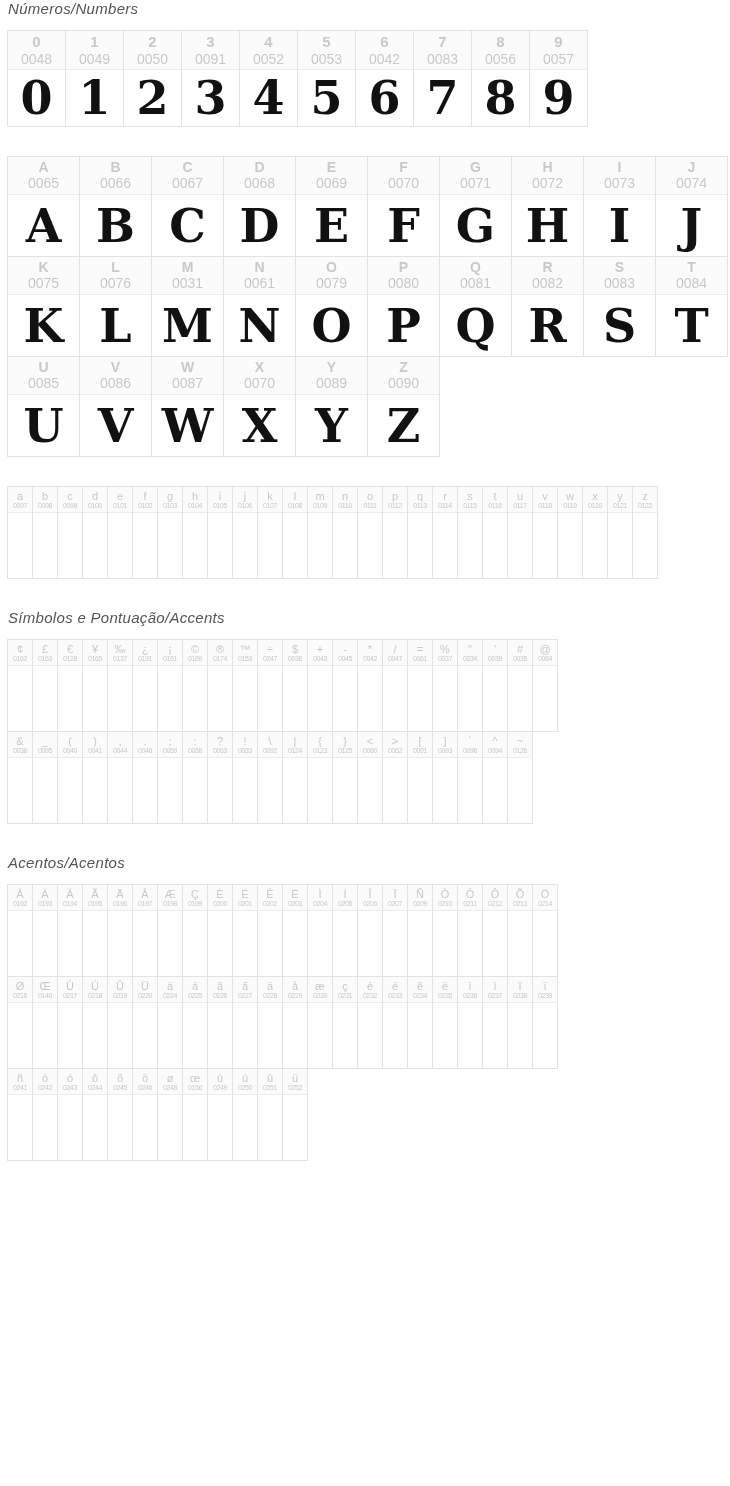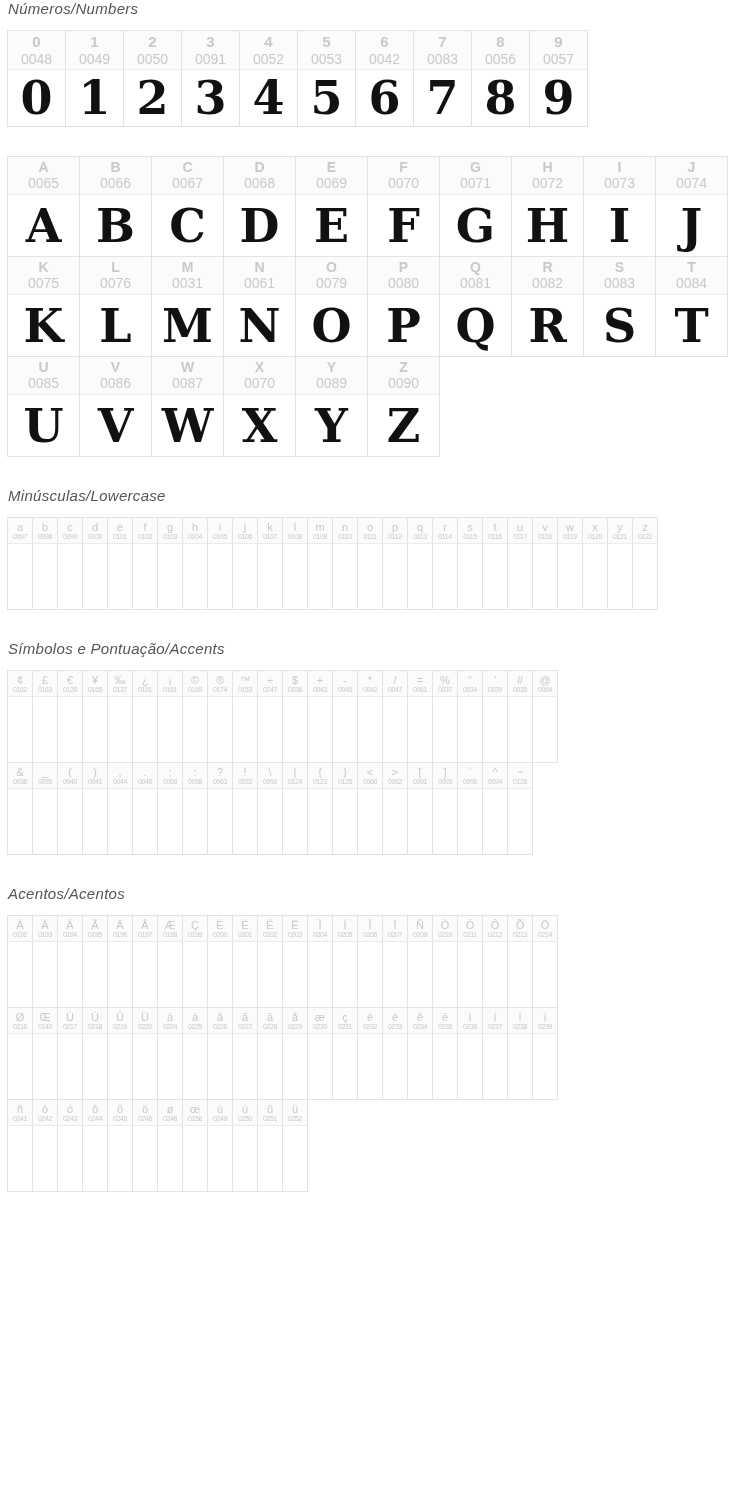--- a/index.html
+++ b/index.html
@@ -382,21 +382,20 @@
               <div class="meta">
                 <span class="char-label">Z</span>
                 <span class="code">0090</span>
               </div>
               <div class="glyph">Z</div>
             </div>
           </div>
         </div>
       </div>
       <div class="section">
-        <div class="section-title">Minúsculas/Lowercase</div>
         <div class="grid lowercase">
           <div class="row">
             <div class="cell">
               <div class="meta">
                 <span class="char-label">a</span>
                 <span class="code">0097</span>
               </div>
               <div class="glyph"></div>
             </div>
             <div class="cell">

